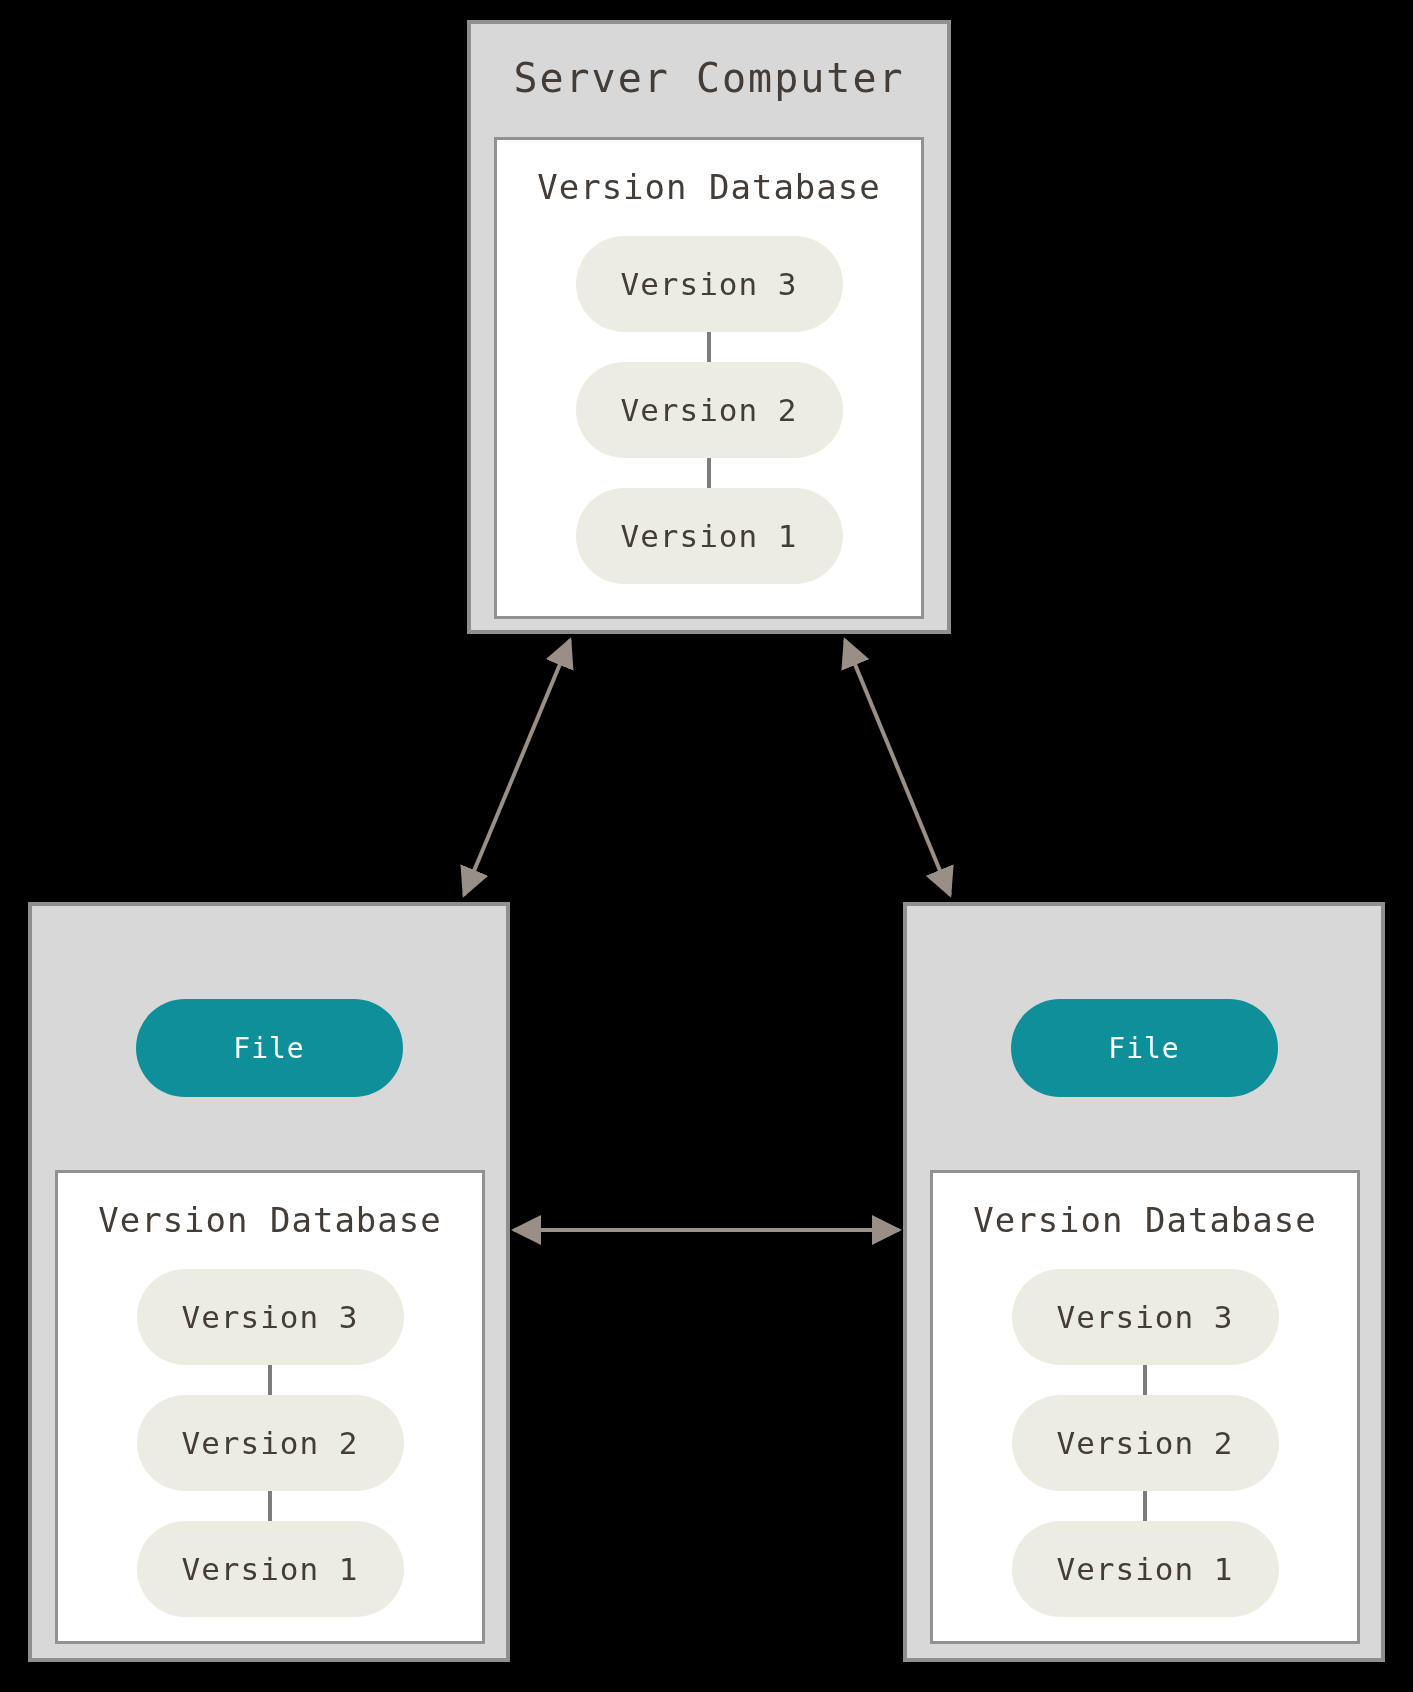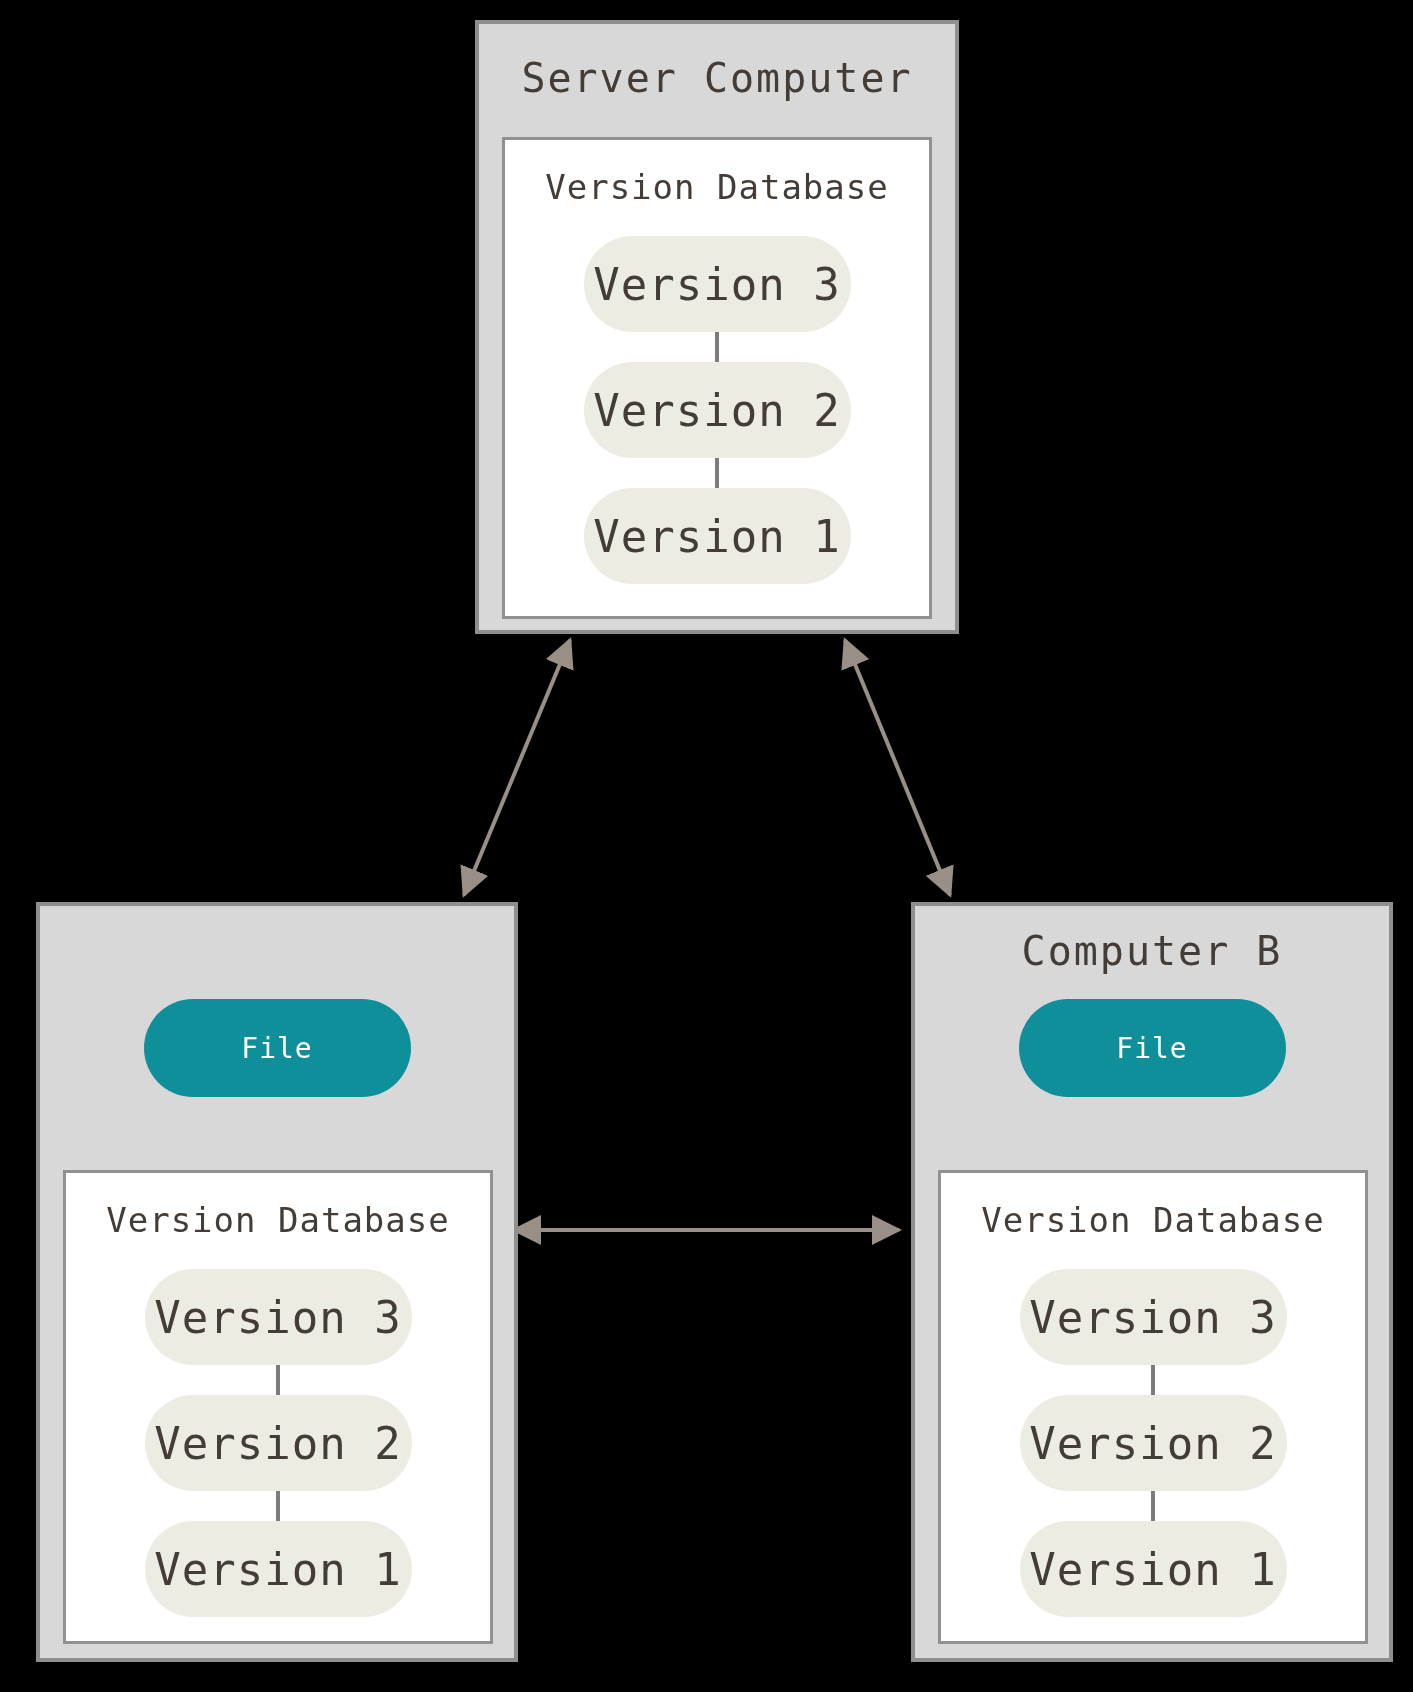--- a/index.html
+++ b/index.html
@@ -8,21 +8,20 @@
     width:1413px;height:1692px;
     background:var(--background,#000);
     font-family:"DejaVu Sans Mono","Liberation Mono",monospace;
     overflow:hidden;
   }
   .outer-box{
     position:absolute;
     background:var(--box-fill,#d8d8d8);
     border:4px solid var(--box-border,#8f8f8f);
     box-sizing:border-box;
-    margin-left:8px;
   }
   .box-title{
     position:absolute;left:0;right:0;top:0;
     display:flex;align-items:center;justify-content:center;
     color:var(--text-dark,#443c36);
     font-size:40px;
     letter-spacing:2px;
   }
   .panel{
     position:absolute;
@@ -37,21 +36,21 @@
     line-height:40px;
     margin-top:27px;
     letter-spacing:1px;
     white-space:nowrap;
   }
   .pill{
     width:267px;height:96px;flex:0 0 96px;
     border-radius:48px;
     background:var(--pill-fill,#edece3);
     color:var(--text-dark,#443c36);
-    font-size:44px;
+    font-size:31px;
     display:flex;align-items:center;justify-content:center;
     letter-spacing:1px;
   }
   .pill.first{margin-top:29px;}
   .connector{
     width:4px;height:30px;flex:0 0 30px;
     background:var(--connector,#7c7c7c);
   }
   .file-pill{
     position:absolute;
@@ -114,21 +113,20 @@
       <div class="db-label">Version Database</div>
       <div class="pill first">Version 3</div>
       <div class="connector"></div>
       <div class="pill">Version 2</div>
       <div class="connector"></div>
       <div class="pill">Version 1</div>
     </div>
   </div>
 
   <div class="outer-box computer" id="computer-b-box">
-    <div class="box-title">Computer B</div>
     <div class="file-pill">File</div>
     <div class="panel">
       <div class="db-label">Version Database</div>
       <div class="pill first">Version 3</div>
       <div class="connector"></div>
       <div class="pill">Version 2</div>
       <div class="connector"></div>
       <div class="pill">Version 1</div>
     </div>
   </div>

